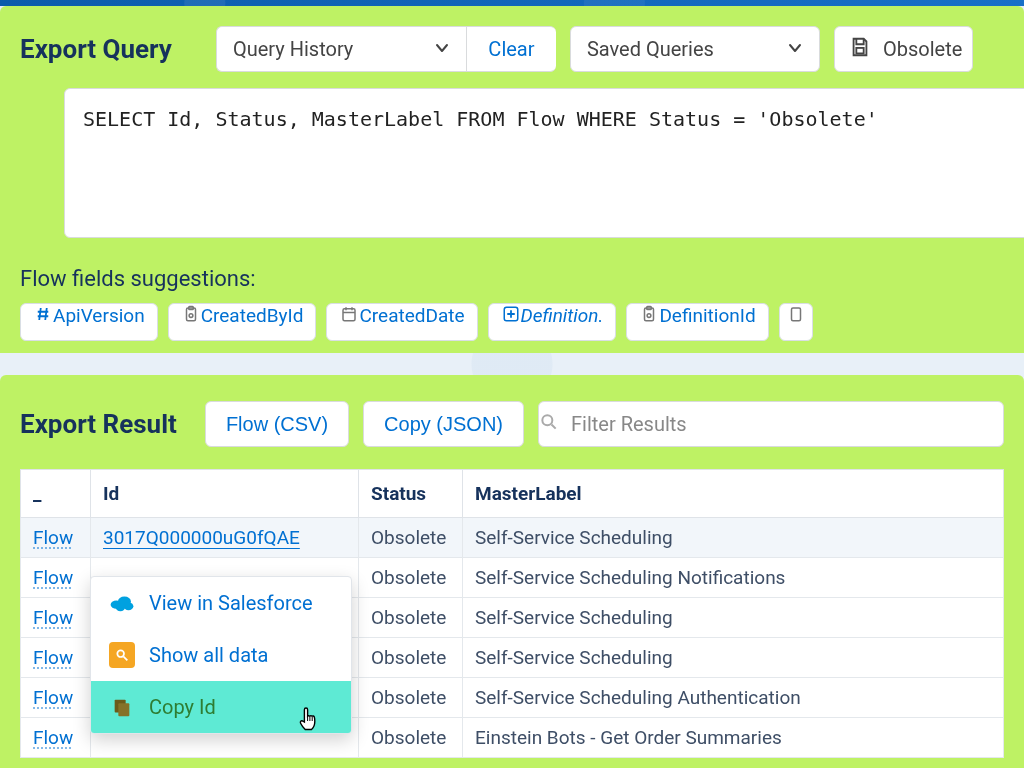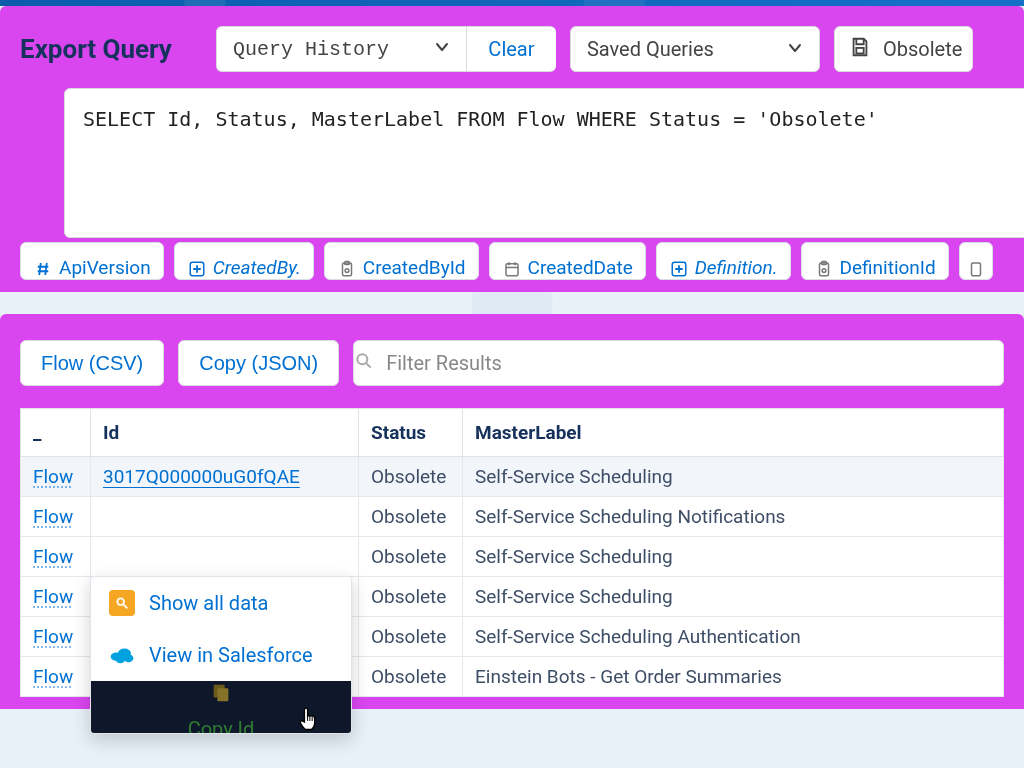--- a/index.html
+++ b/index.html
@@ -16,21 +16,21 @@
     background: linear-gradient(90deg, #0b5cab 0%, #1770c8 100%);
     position: relative;
   }
   .topbar::after {
     content:"";
     position:absolute; inset:0;
     background-image: radial-gradient(circle at 20% 50%, rgba(255,255,255,0.08) 20px, transparent 21px),
                       radial-gradient(circle at 60% 50%, rgba(255,255,255,0.06) 30px, transparent 31px);
   }
   .panel {
-    background: #d946ef;
+    background: #bef264;
     border-radius: 6px 6px 0 0;
     padding: 18px 20px 12px 20px;
   }
   .export-query-panel {
     margin: 0 0 0 0;
     padding-top: 20px;
   }
   .row-top {
     display: flex;
     align-items: center;
@@ -49,21 +49,21 @@
     justify-content: space-between;
     height: 46px;
     padding: 0 16px;
     background: #fff;
     border: 1px solid #d9dbdd;
     border-radius: 6px;
     font-size: 20px;
     color: #444;
     cursor: pointer;
   }
-  .query-history { width: 250px; font-family: Liberation Mono, monospace; }
+  .query-history { width: 250px; }
   .clear-btn { width: 90px; justify-content: center; color: #0070d2; font-size: 20px; }
   .saved-queries { width: 250px; }
   .saved-icon-wrap {
     display: flex; align-items: center; gap: 12px;
     height: 46px; padding: 0 10px 0 14px;
     background: #fff;
     border: 1px solid #d9dbdd;
     border-radius: 6px;
     font-size: 20px; color: #444;
   }
@@ -87,22 +87,22 @@
   }
   .suggestions-label {
     font-size: 22px;
     color: #16325c;
     margin-top: 24px;
     margin-bottom: 12px;
   }
   .chips { display: flex; gap: 10px; flex-wrap: nowrap; overflow: hidden; }
   .chip {
     display: inline-flex;
-    align-items: flex-end;
-    gap: 6px;
+    align-items: flex-start;
+    gap: 0;
     height: 38px;
     padding: 0 12px;
     background: #fff;
     border: 1px solid #d9dee4;
     border-radius: 6px;
     color: #0070d2;
     font-size: 19px;
     cursor: pointer;
     white-space: nowrap;
   }
@@ -188,21 +188,21 @@
     overflow: hidden;
     z-index: 50;
   }
   .menu-item {
     display: flex; align-items: center; gap: 14px;
     height: 52px;
     padding: 0 18px;
     font-size: 20px;
     cursor: pointer;
   }
-  .menu-item.highlight { background: #0f172a; color: #2e7d32; flex-direction: column; }
+  .menu-item.highlight { background: #5eead4; color: #2e7d32; }
   .menu-item .ico { width: 26px; height: 26px; display:inline-flex; align-items:center; justify-content:center; }
   .ico-box { width:26px; height:26px; border-radius:4px; display:inline-flex; align-items:center; justify-content:center; }
   .ico-orange { background:#f5a623; color:#fff; }
   .menu-item.show-all { color:#0070d2; }
   .menu-item.view-sf { color:#0070d2; }
 
   .cursor-hand {
     position: absolute;
     left: 298px;
     top: 706px;
@@ -254,38 +254,30 @@
             <path d="M8 3v6h8V3"></path>
             <rect x="8" y="13" width="8" height="6"></rect>
         </svg>
       </span>
       <span>Obsolete</span>
     </div>
   </div>
 
   <textarea class="query" style="">SELECT Id, Status, MasterLabel FROM Flow WHERE Status = 'Obsolete'</textarea>
 
+  <div class="suggestions-label">Flow fields suggestions:</div>
 
   <div class="chips">
     <div class="chip">
       <span class="ico">
         <svg width="18" height="18" viewBox="0 0 24 24" fill="none" stroke="currentColor" stroke-width="2.4">
             <path d="M5 9h14M5 15h14M9 4l-2 16M17 4l-2 16"></path>
           </svg>
       </span>
       <span>ApiVersion</span>
-    </div>
-    <div class="chip italic">
-      <span class="ico">
-        <svg width="18" height="18" viewBox="0 0 24 24" fill="currentColor">
-            <rect x="3" y="3" width="18" height="18" rx="3" fill="none" stroke="currentColor" stroke-width="2"></rect>
-            <path d="M12 7v10M7 12h10" stroke="currentColor" stroke-width="2.4"></path>
-          </svg>
-      </span>
-      <span>CreatedBy.</span>
     </div>
     <div class="chip">
       <span class="ico gray">
         <svg width="18" height="18" viewBox="0 0 24 24" fill="none" stroke="currentColor" stroke-width="2">
             <rect x="6" y="4" width="12" height="17" rx="2"></rect>
             <rect x="9" y="2" width="6" height="4" rx="1"></rect>
             <circle cx="12" cy="14" r="2.5"></circle>
           </svg>
       </span>
       <span>CreatedById</span>
@@ -325,20 +317,21 @@
           </svg>
       </span>
     </div>
   </div>
 </div>
 
 <div class="gap-between"></div>
 
 <div class="panel export-result-panel">
   <div class="result-top">
+    <div class="panel-title" style="margin-right:14px;">Export Result</div>
     <button class="btn-out">
         <span>Flow (CSV)</span>
       </button>
     <button class="btn-out">
         <span>Copy (JSON)</span>
       </button>
     <div class="filter-box">
       <span>
         <svg width="20" height="20" viewBox="0 0 24 24" fill="none" stroke="#aaa" stroke-width="2.4">
             <circle cx="10" cy="10" r="6"></circle>
@@ -393,40 +386,40 @@
           <td class="col-type"><span class="link">Flow</span></td>
           <td class="col-id"></td>
           <td class="col-status">Obsolete</td>
           <td>Einstein Bots - Get Order Summaries</td>
         </tr>
       </tbody>
   </table>
 </div>
 
 <div class="context-menu">
-  <div class="menu-item show-all">
-    <span class="ico ico-box ico-orange">
-      <svg width="16" height="16" viewBox="0 0 24 24" fill="none" stroke="#fff" stroke-width="2.6">
-          <circle cx="10" cy="10" r="5"></circle>
-          <path d="M20 20l-6-6"></path>
-        </svg>
-    </span>
-    <span>Show all data</span>
-  </div>
   <div class="menu-item view-sf">
     <span class="ico">
       <svg width="26" height="20" viewBox="0 0 32 24">
           <ellipse cx="9" cy="14" rx="7" ry="5" fill="#00a1e0"></ellipse>
           <ellipse cx="19" cy="10" rx="8" ry="6" fill="#00a1e0"></ellipse>
           <ellipse cx="24" cy="16" rx="6" ry="5" fill="#00a1e0"></ellipse>
           <ellipse cx="14" cy="17" rx="6" ry="5" fill="#00a1e0"></ellipse>
         </svg>
     </span>
     <span>View in Salesforce</span>
   </div>
+  <div class="menu-item show-all">
+    <span class="ico ico-box ico-orange">
+      <svg width="16" height="16" viewBox="0 0 24 24" fill="none" stroke="#fff" stroke-width="2.6">
+          <circle cx="10" cy="10" r="5"></circle>
+          <path d="M20 20l-6-6"></path>
+        </svg>
+    </span>
+    <span>Show all data</span>
+  </div>
   <div class="menu-item highlight">
     <span class="ico">
       <svg width="22" height="22" viewBox="0 0 24 24">
           <rect x="4" y="4" width="12" height="14" rx="1" fill="#6b5b1a"></rect>
           <rect x="8" y="8" width="12" height="14" rx="1" fill="#857228"></rect>
         </svg>
     </span>
     <span>Copy Id</span>
   </div>
 </div>

